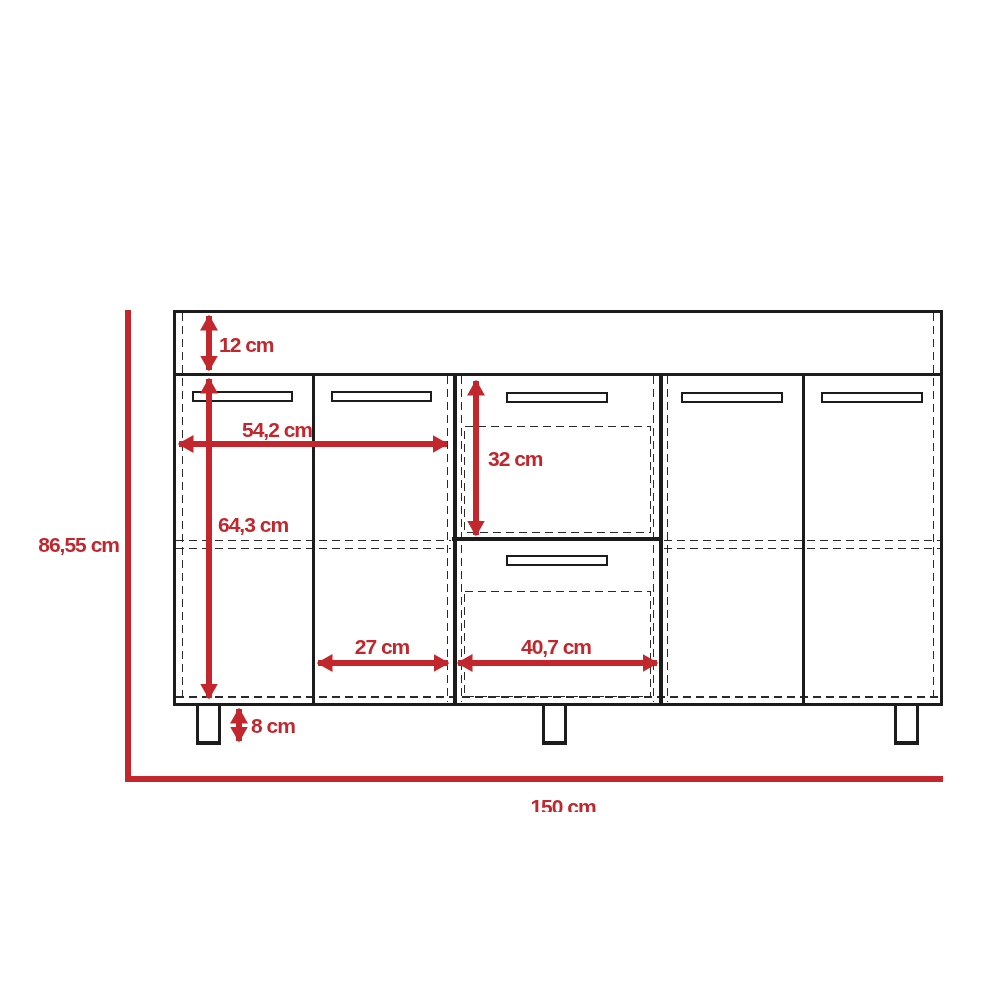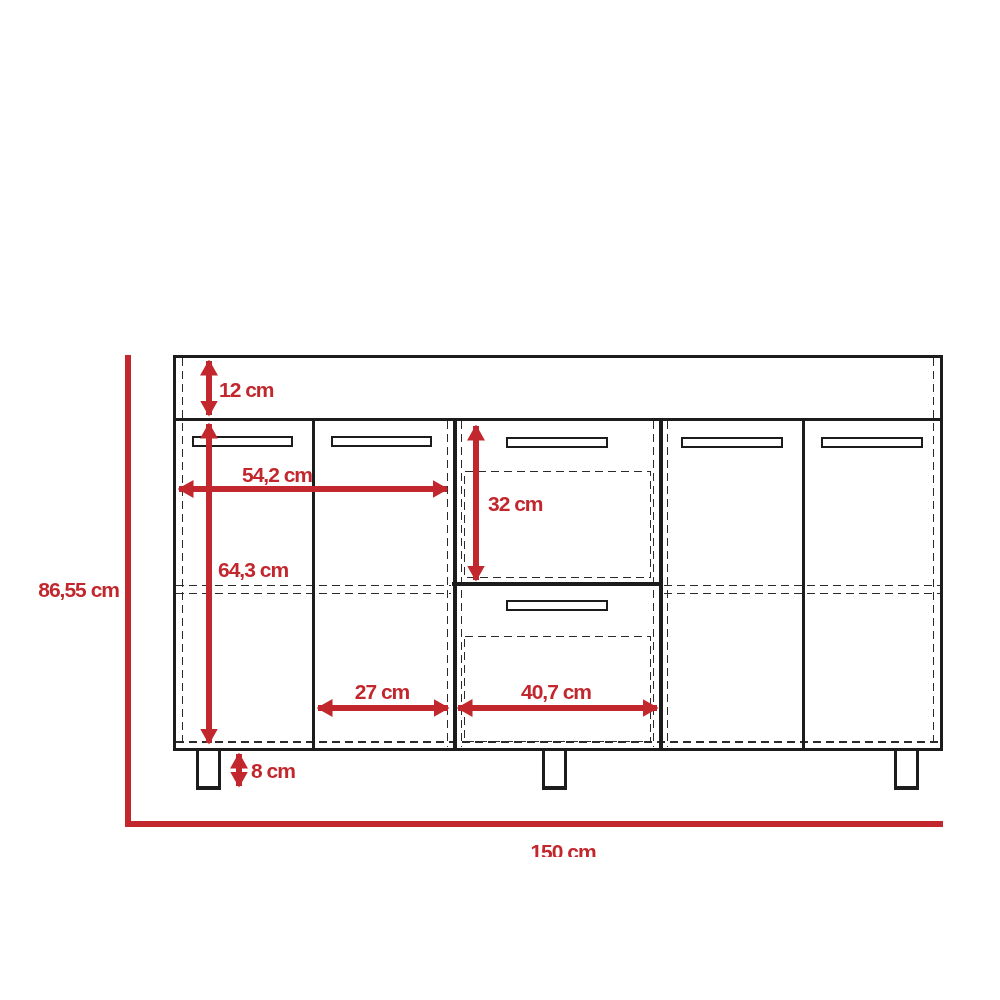--- a/index.html
+++ b/index.html
@@ -9,21 +9,20 @@
     width: 1000px;
     height: 1000px;
     font-family: "Liberation Sans", sans-serif;
   }
   .stage {
     position: relative;
     width: 1000px;
     height: 812px;
     background: #ffffff;
     overflow: hidden;
-    margin-top: 45px;
   }
   svg { position: absolute; left: 0; top: 0; }
   .blk  { stroke: #1c1c1c; fill: none; }
   .dash { stroke: #2a2a2a; fill: none; stroke-width: 1.5; stroke-dasharray: 8 5; }
   .red-line { stroke: #C1272D; fill: none; }
   .dim-text {
     font-family: "Liberation Sans", sans-serif;
     font-weight: 700;
     font-size: 21px;
     letter-spacing: -1px;

